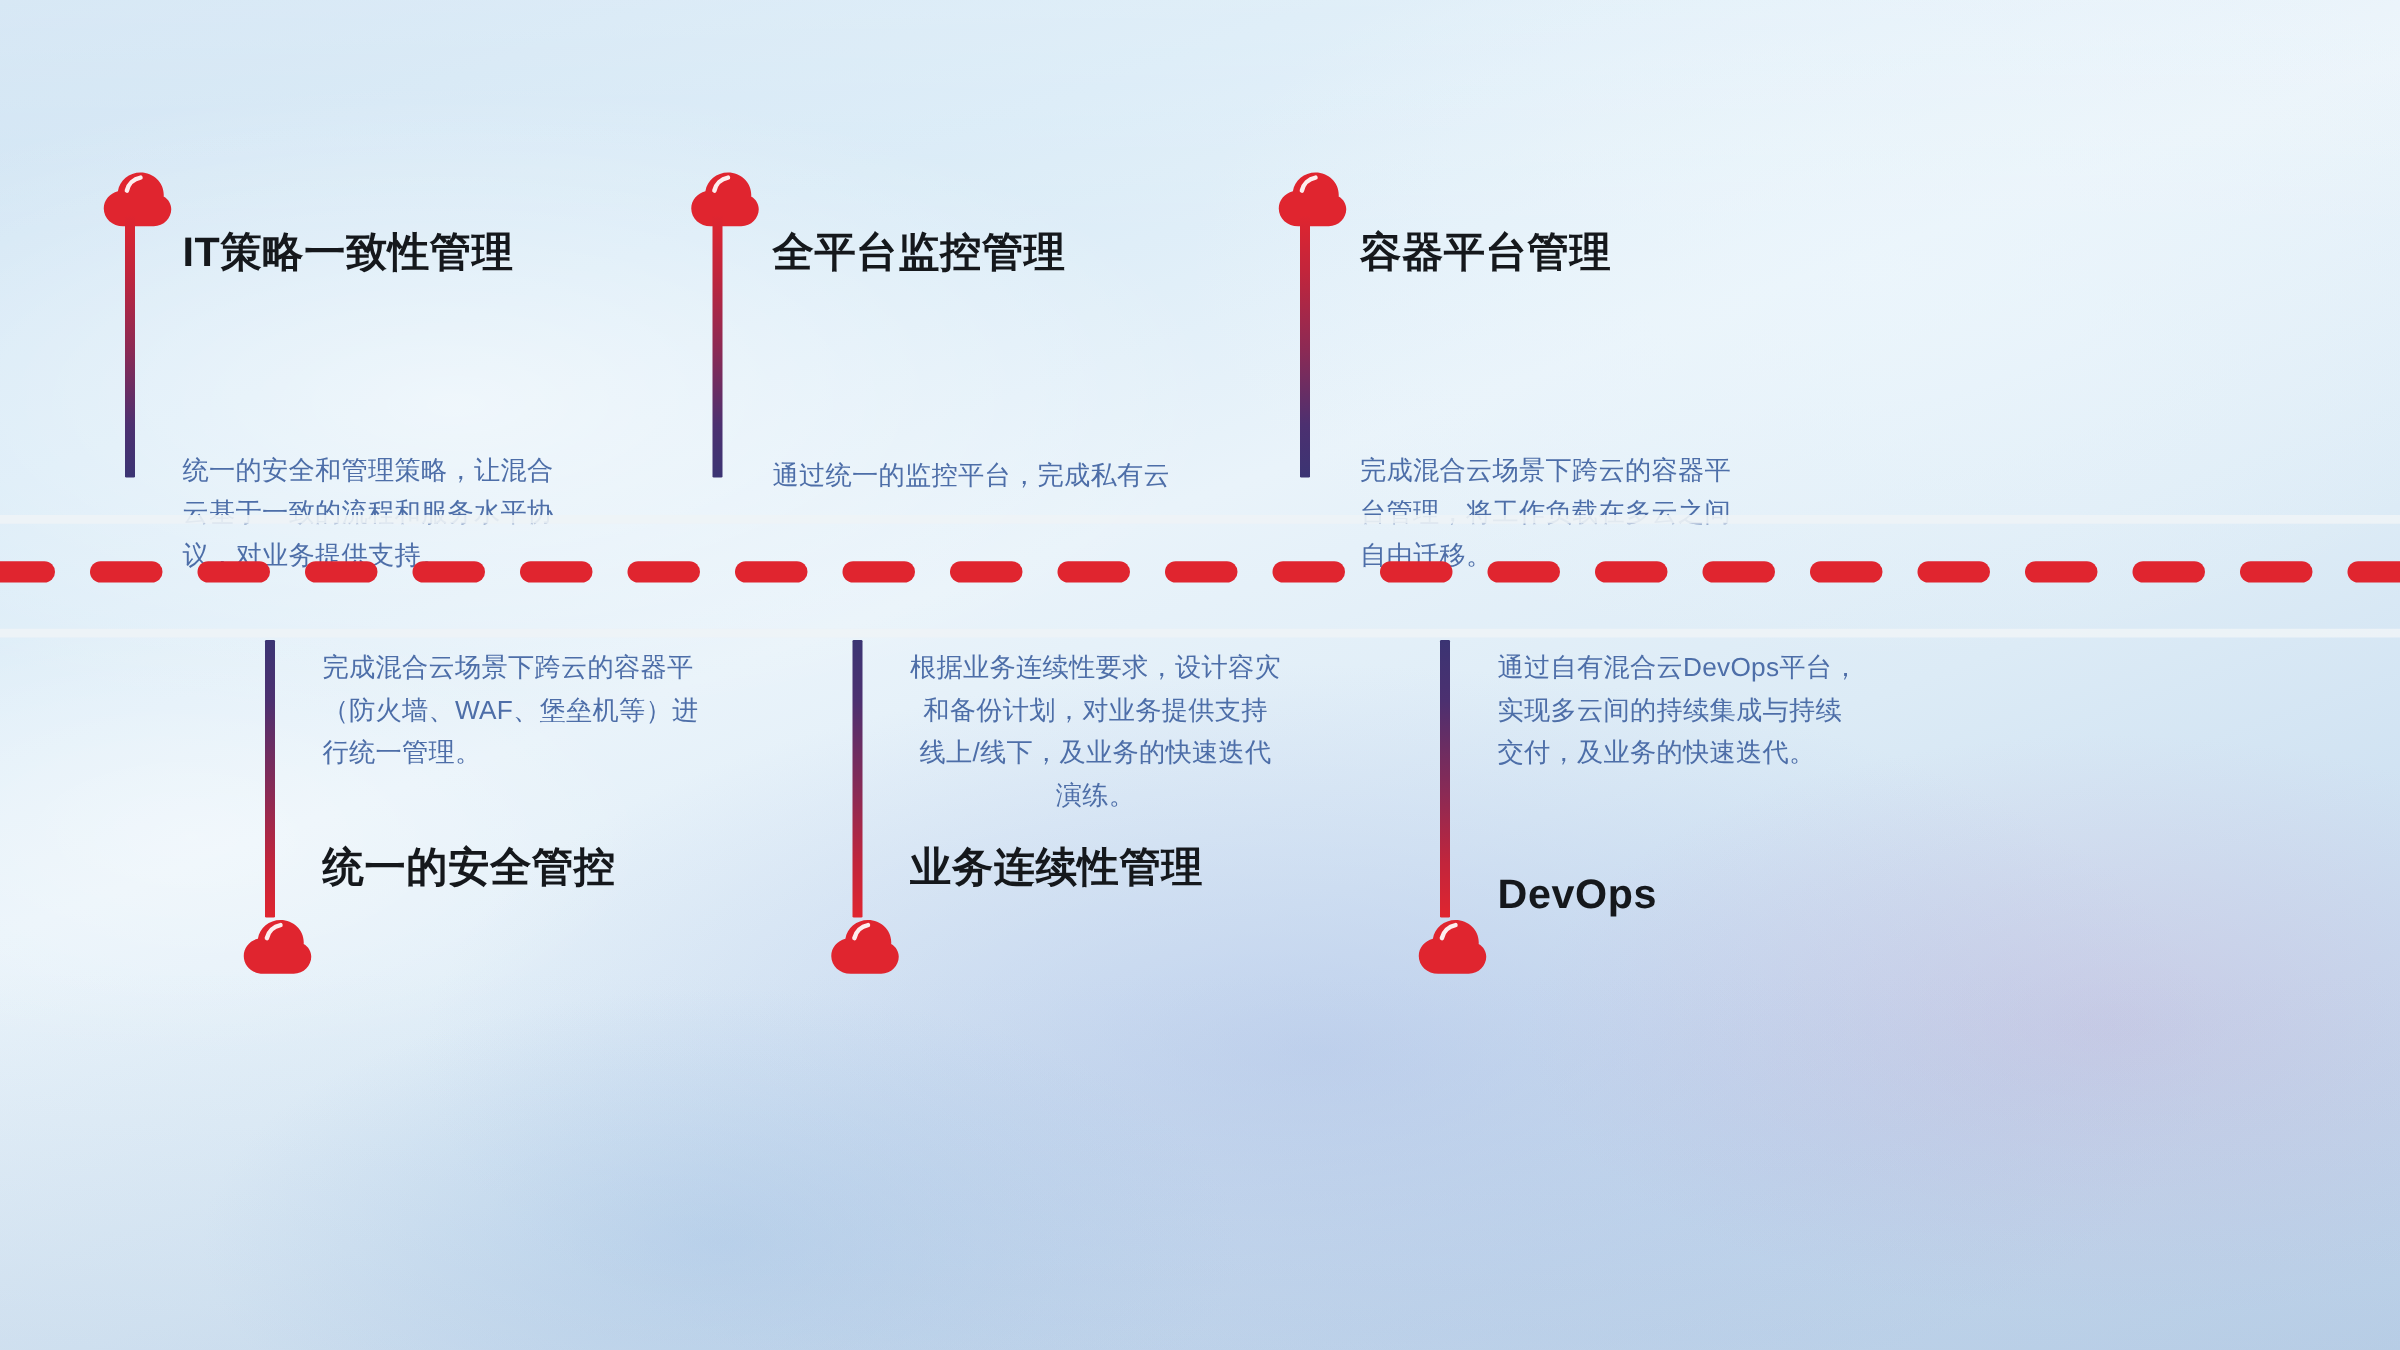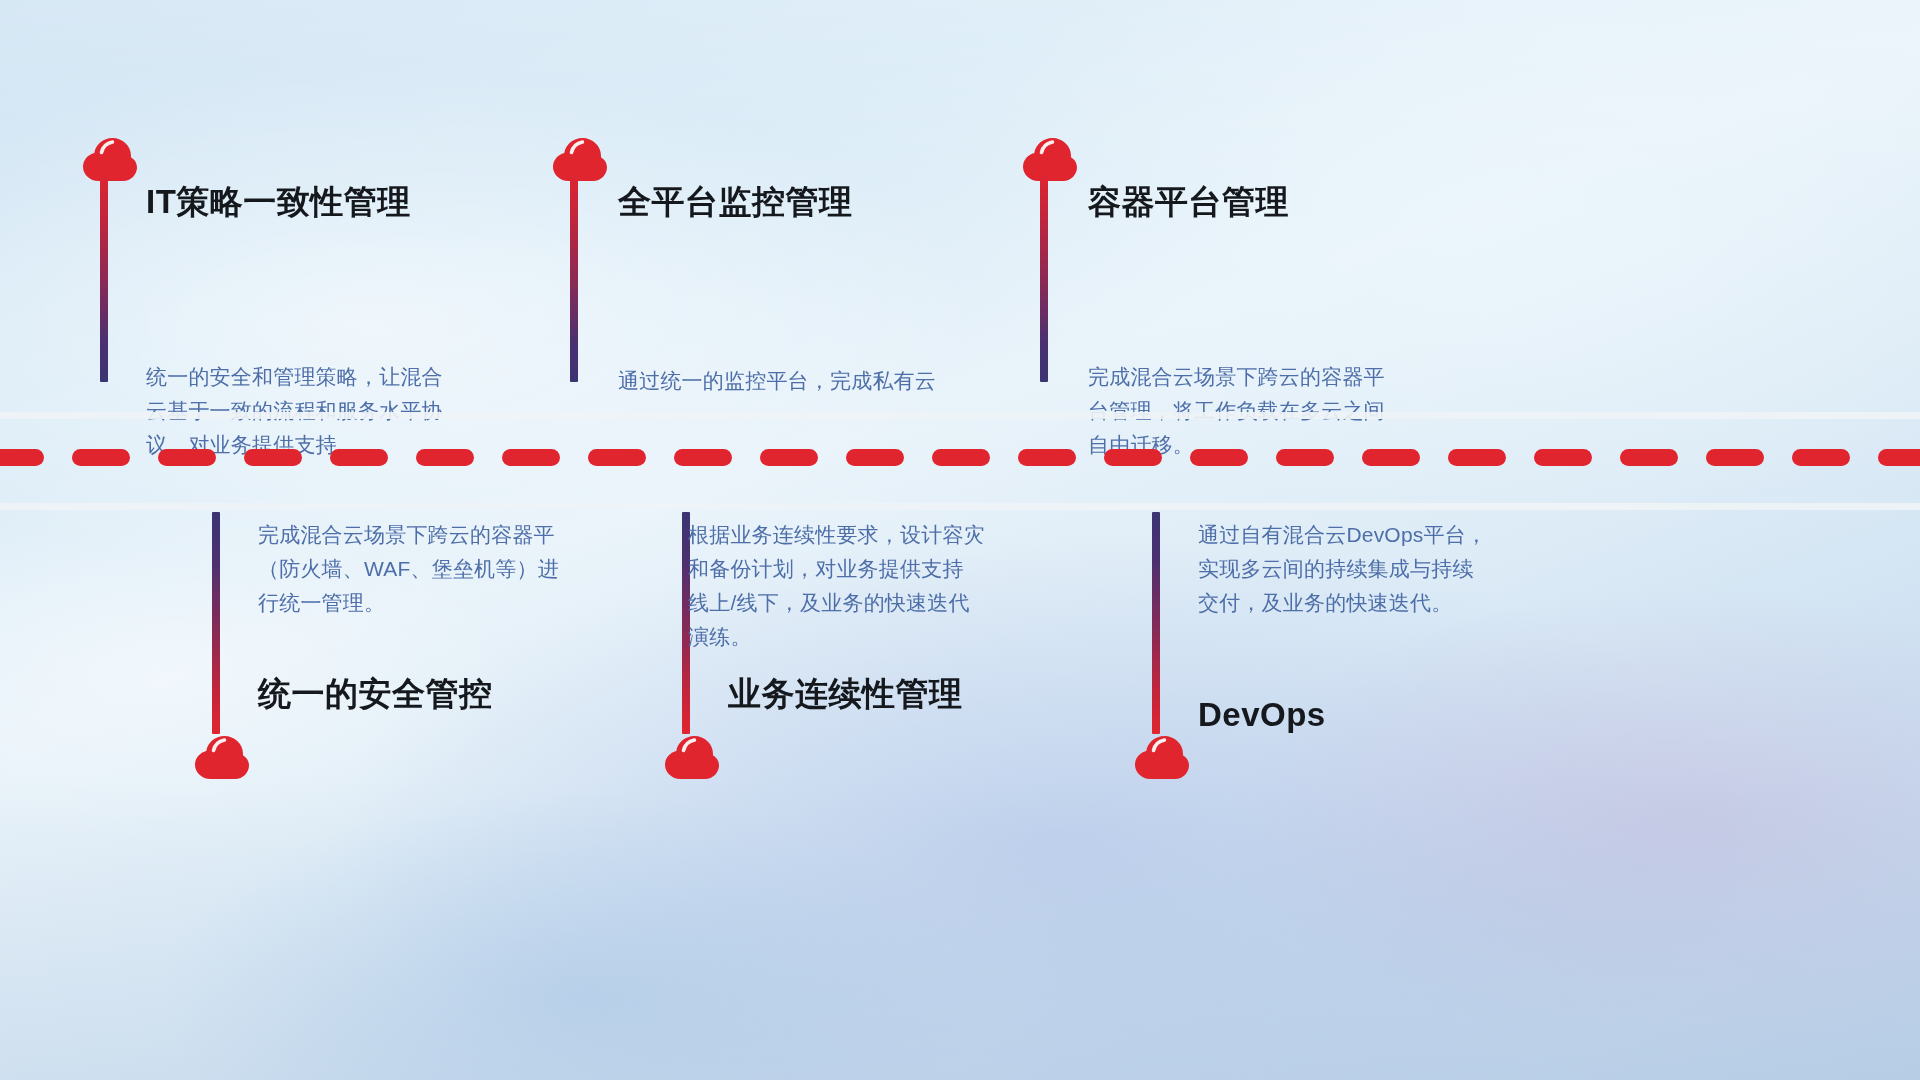--- a/index.html
+++ b/index.html
@@ -158,21 +158,21 @@
       <span class="ln">行统一管理。</span>
     </div>
     <div class="cloud" style="left: 660px; top: 730px;">
       <svg viewBox="0 0 64 50" xmlns="http://www.w3.org/2000/svg">
         <path d="M20.5 49C11.9 49 5 42.6 5 34.7c0-6.6 4.8-12.2 11.3-13.8C17.7 12.4 25.3 6 34.4 6 44.6 6 53 13.9 53 23.7c0 .5 0 1-.1 1.5 3.9 2.2 6.1 6 6.1 10.2C59 42.3 53 49 45 49z" fill="#e0252f"></path>
         <path d="M23.5 20.5c1.2-5.2 5.4-9.3 10.9-10.4" fill="none" stroke="#ffffff" stroke-width="3.6" stroke-linecap="round" opacity=".92"></path>
       </svg>
     </div>
     <div class="stem up" style="left: 682px; top: 512px; height: 222px;"></div>
     <div class="title" style="left: 728px; top: 672px;">业务连续性管理</div>
-    <div class="body" style="left: 688px; top: 518px;">
+    <div class="body" style="left: 728px; top: 518px; text-align: center;">
       <span class="ln">根据业务连续性要求，设计容灾</span>
       <span class="ln">和备份计划，对业务提供支持</span>
       <span class="ln">线上/线下，及业务的快速迭代</span>
       <span class="ln">演练。</span>
     </div>
     <div class="cloud" style="left: 1130px; top: 730px;">
       <svg viewBox="0 0 64 50" xmlns="http://www.w3.org/2000/svg">
         <path d="M20.5 49C11.9 49 5 42.6 5 34.7c0-6.6 4.8-12.2 11.3-13.8C17.7 12.4 25.3 6 34.4 6 44.6 6 53 13.9 53 23.7c0 .5 0 1-.1 1.5 3.9 2.2 6.1 6 6.1 10.2C59 42.3 53 49 45 49z" fill="#e0252f"></path>
         <path d="M23.5 20.5c1.2-5.2 5.4-9.3 10.9-10.4" fill="none" stroke="#ffffff" stroke-width="3.6" stroke-linecap="round" opacity=".92"></path>
       </svg>

